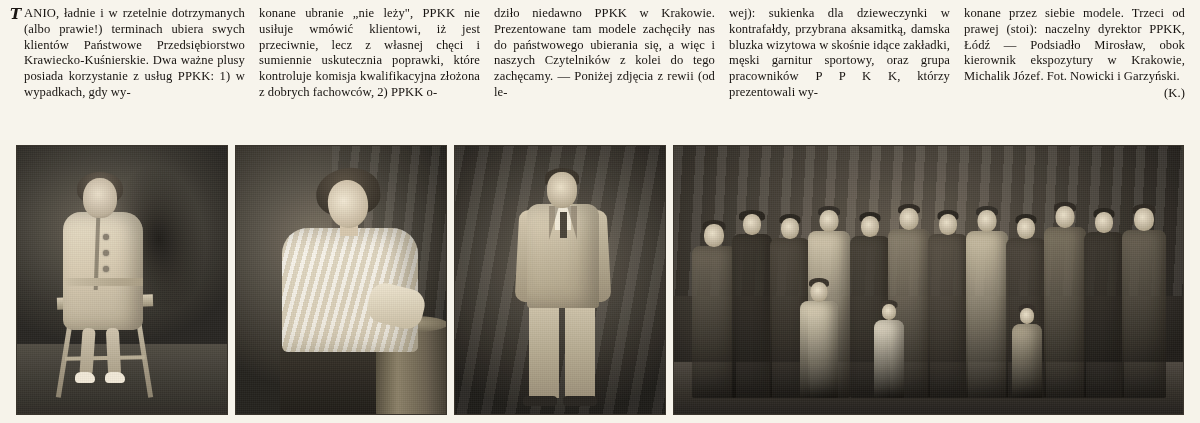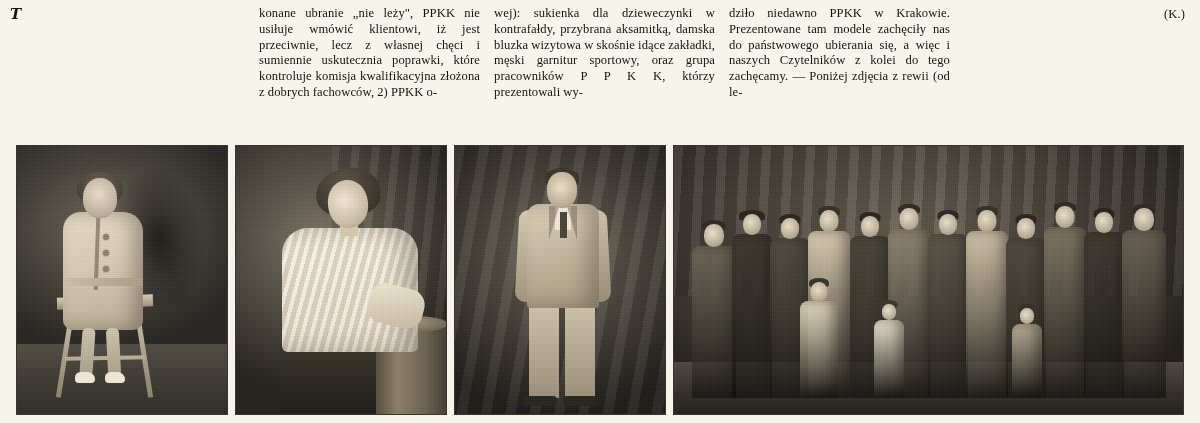--- a/index.html
+++ b/index.html
@@ -331,31 +331,33 @@
   }
 </style>
 </head>
 <body>
 
 <div class="page">
 
   <div class="article">
     <div class="col col-1">
       <span class="dropcap">T</span>
+      <p>ANIO, ładnie i w rzetelnie dotrzymanych (albo prawie!) terminach ubiera swych klientów Państwowe Przedsiębiorstwo Krawiecko-Kuśnierskie. Dwa ważne plusy posiada korzystanie z usług PPKK: 1) w wypadkach, gdy wy-</p>
     </div>
     <div class="col">
       <p>konane ubranie „nie leży", PPKK nie usiłuje wmówić klientowi, iż jest przeciwnie, lecz z własnej chęci i sumiennie uskutecznia poprawki, które kontroluje komisja kwalifikacyjna złożona z dobrych fachowców, 2) PPKK o-</p>
     </div>
     <div class="col">
+      <p>dziło niedawno PPKK w Krakowie. Prezentowane tam modele zachęciły nas do państwowego ubierania się, a więc i naszych Czytelników z kolei do tego zachęcamy. — Poniżej zdjęcia z rewii (od le-</p>
+    </div>
+    <div class="col">
       <p>wej): sukienka dla dzieweczynki w kontrafałdy, przybrana aksamitką, damska bluzka wizytowa w skośnie idące zakładki, męski garnitur sportowy, oraz grupa pracowników P P K K, którzy prezentowali wy-</p>
     </div>
     <div class="col">
-      <p>dziło niedawno PPKK w Krakowie. Prezentowane tam modele zachęciły nas do państwowego ubierania się, a więc i naszych Czytelników z kolei do tego zachęcamy. — Poniżej zdjęcia z rewii (od le-</p>
-    </div>
-    <div class="col">
+      <p>konane przez siebie modele. Trzeci od prawej (stoi): naczelny dyrektor PPKK, Łódź — Podsiadło Mirosław, obok kierownik ekspozytury w Krakowie, Michalik Józef. Fot. Nowicki i Garzyński.</p>
       <span class="sig">(K.)</span>
     </div>
   </div>
 
   <div class="photos">
 
     <div class="photo p1">
       <div class="bg1"></div>
       <div class="bg1-shadow"></div>
       <div class="floor1"></div>

